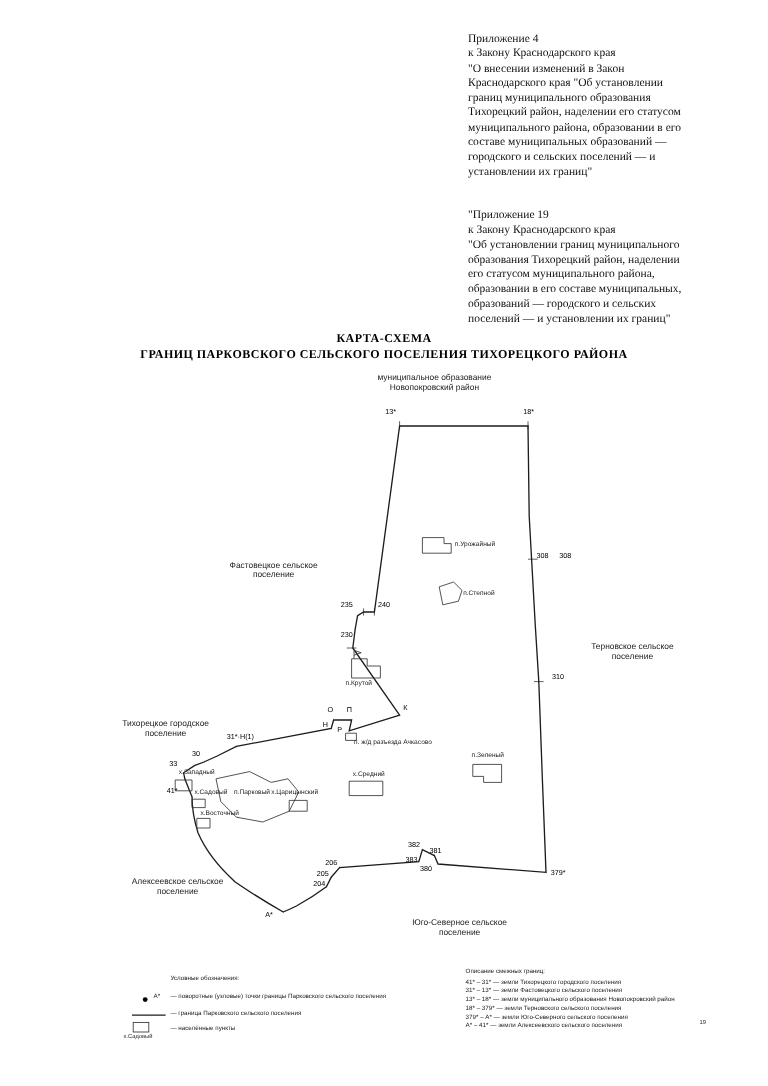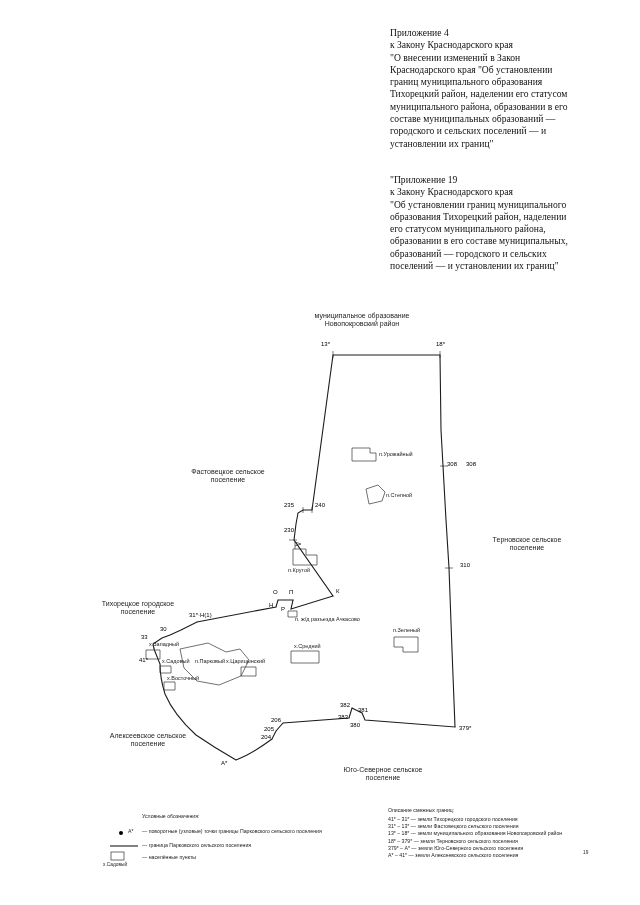--- a/index.html
+++ b/index.html
@@ -67,20 +67,22 @@
 установлении их границ"</div>
   <div class="abs hdr" style="left:390px;top:174px">"Приложение 19
 к Закону Краснодарского края
 "Об установлении границ муниципального
 образования Тихорецкий район, наделении
 его статусом муниципального района,
 образовании в его составе муниципальных,
 образований — городского и сельских
 поселений — и установлении их границ"</div>
 
+  <div class="abs doc-title">КАРТА-СХЕМА
+ГРАНИЦ ПАРКОВСКОГО СЕЛЬСКОГО ПОСЕЛЕНИЯ ТИХОРЕЦКОГО РАЙОНА</div>
 
   <div class="abs region" style="left:362px;top:312px">муниципальное образование
 Новопокровский район</div>
   <div class="abs region" style="left:228px;top:468px">Фастовецкое сельское
 поселение</div>
   <div class="abs region" style="left:527px;top:536px">Терновское сельское
 поселение</div>
   <div class="abs region" style="left:138px;top:600px">Тихорецкое городское
 поселение</div>
   <div class="abs region" style="left:148px;top:732px">Алексеевское сельское

